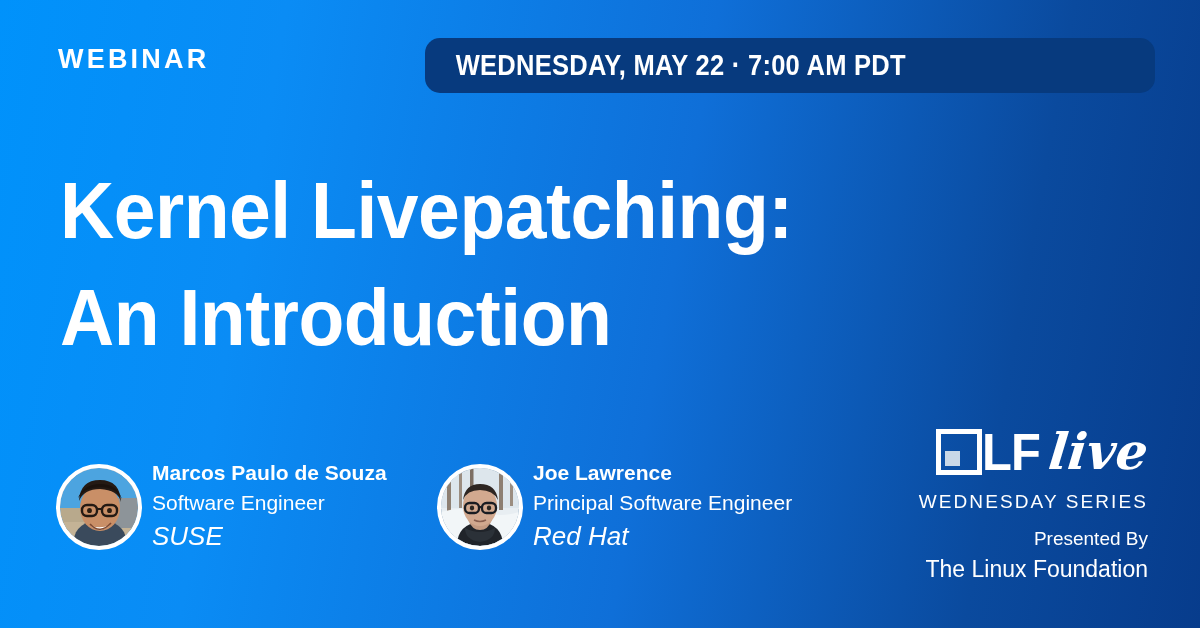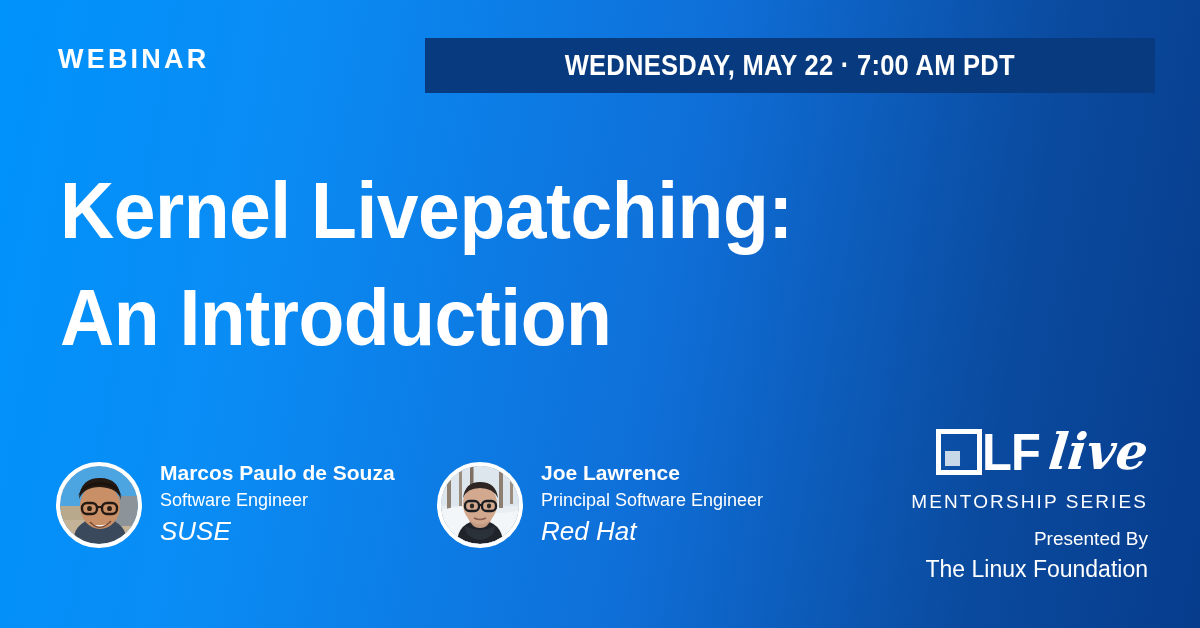--- a/index.html
+++ b/index.html
@@ -34,21 +34,21 @@
 
   #date-banner {
     position: absolute;
     left: 425px;
     top: 38px;
     width: 730px;
     height: 55px;
     background: #073A7E;
     display: flex;
     align-items: center;
-    justify-content: center;
+    border-radius: 15px;
   }
   #date-text {
     font-size: 29px;
     font-weight: 700;
     letter-spacing: 0.3px;
     color: #ffffff;
     white-space: nowrap;
     transform: scaleX(0.88);
     transform-origin: center;
   }
@@ -69,21 +69,21 @@
     white-space: nowrap;
     transform: scaleX(0.95);
     transform-origin: left center;
   }
 
   
   .speaker {
     position: absolute;
     display: flex;
     align-items: center;
-    gap: 18px;
+    gap: 10px;
   }
   #speaker-0 { left: 56px; top: 458px; }
   #speaker-1 { left: 437px; top: 458px; }
 
   .avatar {
     width: 86px;
     height: 86px;
     border-radius: 50%;
     border: 4px solid #ffffff;
     box-sizing: border-box;
@@ -106,21 +106,21 @@
     padding-bottom: 2px;
   }
   .sp-name {
     font-size: 21px;
     font-weight: 700;
     color: #ffffff;
     line-height: 1.42;
     white-space: nowrap;
   }
   .sp-role {
-    font-size: 18px;
+    font-size: 21px;
     font-weight: 400;
     color: #ffffff;
     line-height: 1.42;
     white-space: nowrap;
   }
   .sp-org {
     font-size: 26px;
     font-weight: 400;
     font-style: italic;
     color: #ffffff;
@@ -288,18 +288,18 @@
     <div id="lf-logo-row">
       <div id="lf-mark">
         <svg width="46" height="46" viewBox="0 0 46 46" xmlns="http://www.w3.org/2000/svg">
           <rect x="2" y="2" width="42" height="42" fill="none" stroke="#ffffff" stroke-width="6"></rect>
           <rect x="9" y="22" width="15" height="15" fill="#C9D8E8"></rect>
         </svg>
       </div>
       <span id="lf-letters">LF</span>
       <span id="lf-live">live</span>
     </div>
-    <div id="lf-series">MENTORSHIP SERIES</div>
+    <div id="lf-series">WEDNESDAY SERIES</div>
     <div id="lf-presented">Presented By</div>
     <div id="lf-foundation">The Linux Foundation</div>
   </div>
 
 </div>
 
 </body></html>

